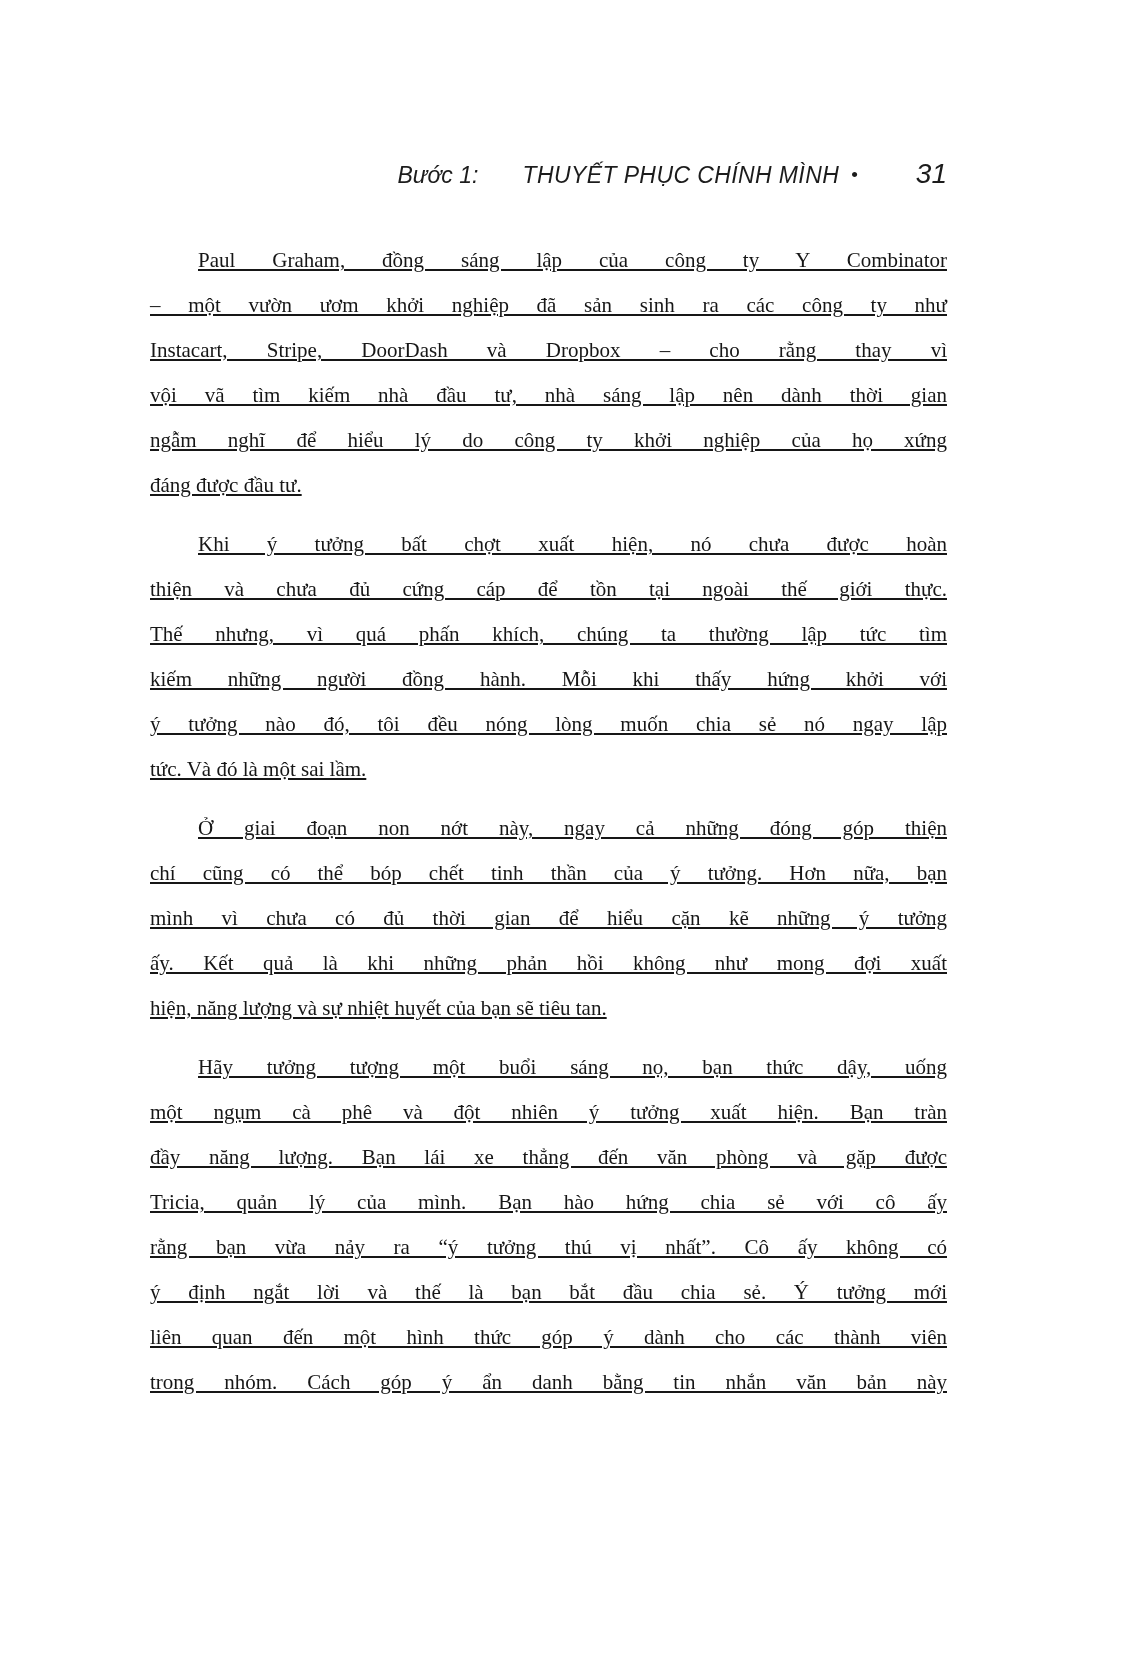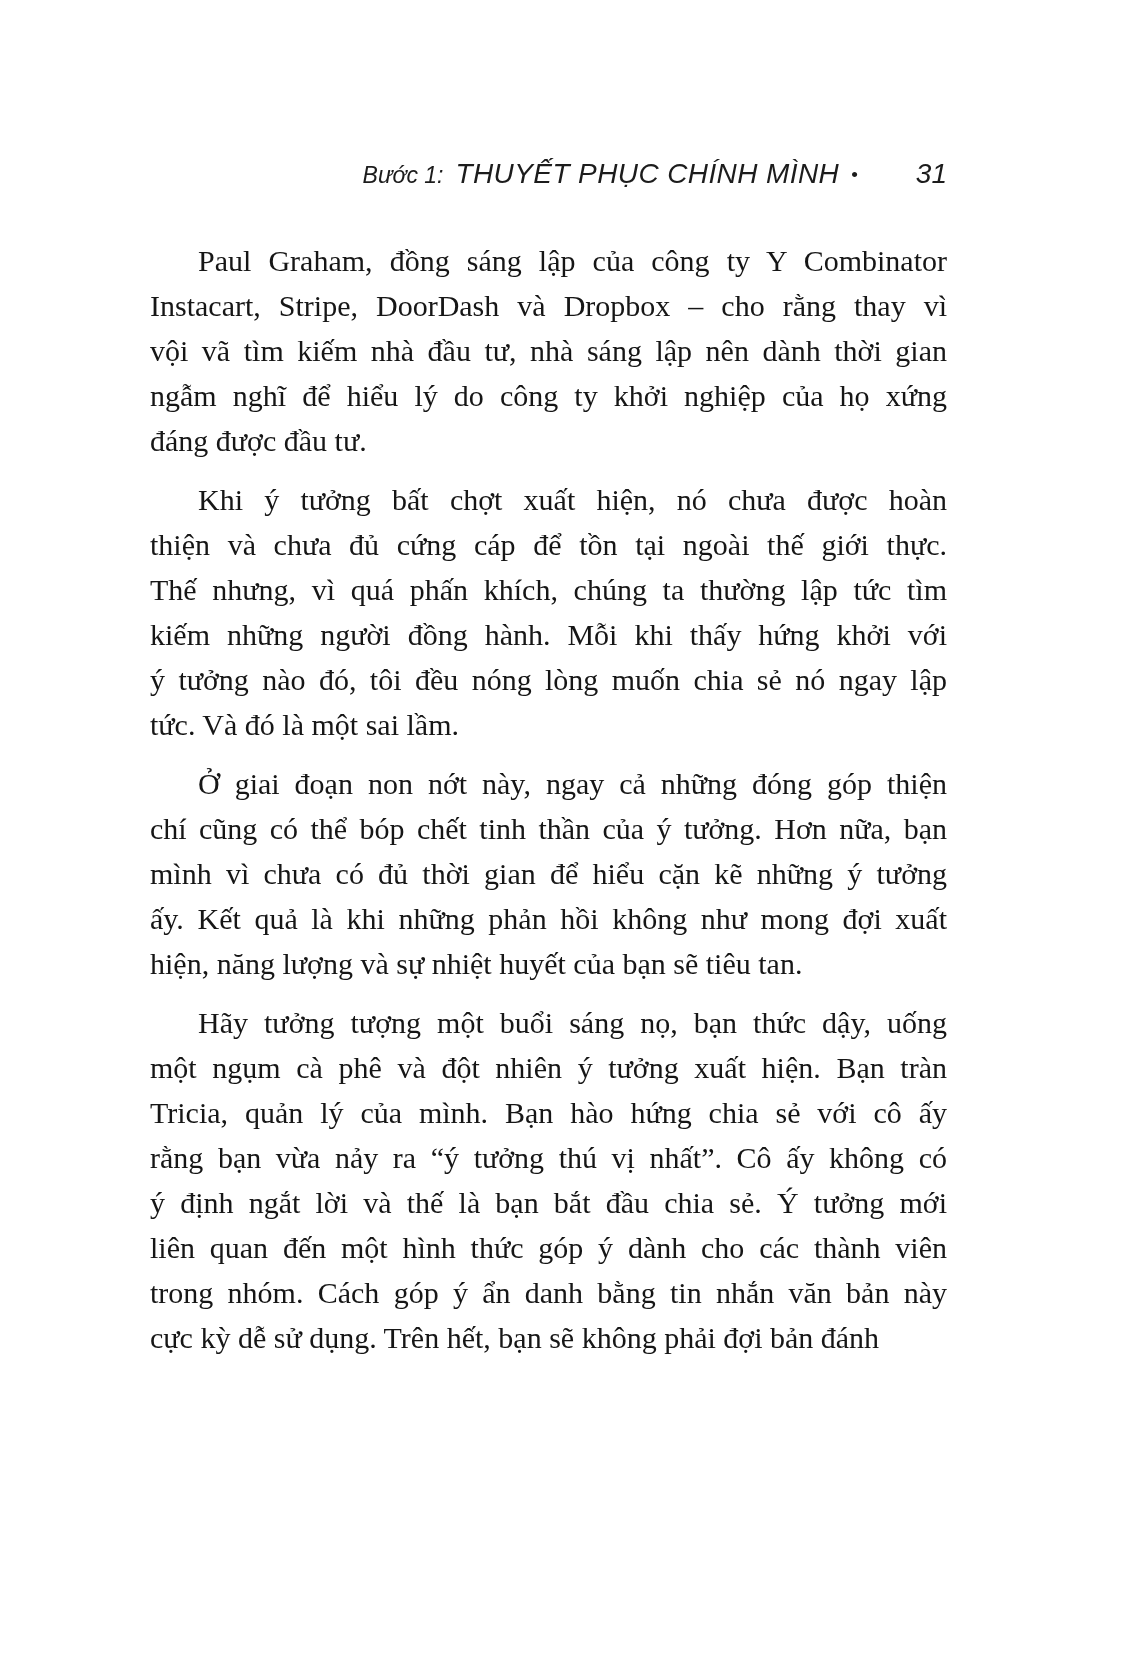--- a/index.html
+++ b/index.html
@@ -20,28 +20,29 @@
     display: flex;
     justify-content: flex-end;
     align-items: baseline;
     gap: 12px;
     font-family: "Liberation Sans", sans-serif;
     font-style: italic;
     color: #1c1c1c;
     white-space: nowrap;
   }
   .running-header .chapter   { font-size: 23px; }
-  .running-header .title     { font-size: 28px; letter-spacing: 0.4px; }
+  .running-header .title     { font-size: 23px; letter-spacing: 0.4px; margin-left: 32px; }
   .running-header .separator { font-size: 19px; font-style: normal; transform: translateY(-2px); }
   .running-header .pagenum   { font-size: 28px; margin-left: 46px; }
   .content {
     position: absolute;
     top: 238px; left: 150px; width: 797px;
-    font-size: 30px;
+    font-size: 21px;
     color: #161616;
+    text-decoration: underline;
   }
   .paragraph { margin: 0 0 14px 0; }
   .line {
     line-height: 45px;
     text-align: justify;
     text-align-last: justify;
   }
   .line.first { text-indent: 48px; }
   .line.last  { text-align-last: left; }
 </style>
@@ -53,20 +54,21 @@
   <div class="running-header" style="color: rgb(28, 28, 28);">
     <span class="chapter">Bước 1:</span>
     <span class="title">THUYẾT PHỤC CHÍNH MÌNH</span>
     <span class="separator">•</span>
     <span class="pagenum">31</span>
   </div>
 
   <div class="content" id="content" style="color: rgb(22, 22, 22);">
       <div class="paragraph">
         <div class="line first">Paul Graham, đồng sáng lập của công ty Y Combinator</div>
+        <div class="line">– một vườn ươm khởi nghiệp đã sản sinh ra các công ty như</div>
         <div class="line">Instacart, Stripe, DoorDash và Dropbox – cho rằng thay vì</div>
         <div class="line">vội vã tìm kiếm nhà đầu tư, nhà sáng lập nên dành thời gian</div>
         <div class="line">ngẫm nghĩ để hiểu lý do công ty khởi nghiệp của họ xứng</div>
         <div class="line last">đáng được đầu tư.</div>
       </div>
       <div class="paragraph">
         <div class="line first">Khi ý tưởng bất chợt xuất hiện, nó chưa được hoàn</div>
         <div class="line">thiện và chưa đủ cứng cáp để tồn tại ngoài thế giới thực.</div>
         <div class="line">Thế nhưng, vì quá phấn khích, chúng ta thường lập tức tìm</div>
         <div class="line">kiếm những người đồng hành. Mỗi khi thấy hứng khởi với</div>
@@ -76,20 +78,21 @@
       <div class="paragraph">
         <div class="line first">Ở giai đoạn non nớt này, ngay cả những đóng góp thiện</div>
         <div class="line">chí cũng có thể bóp chết tinh thần của ý tưởng. Hơn nữa, bạn</div>
         <div class="line">mình vì chưa có đủ thời gian để hiểu cặn kẽ những ý tưởng</div>
         <div class="line">ấy. Kết quả là khi những phản hồi không như mong đợi xuất</div>
         <div class="line last">hiện, năng lượng và sự nhiệt huyết của bạn sẽ tiêu tan.</div>
       </div>
       <div class="paragraph">
         <div class="line first">Hãy tưởng tượng một buổi sáng nọ, bạn thức dậy, uống</div>
         <div class="line">một ngụm cà phê và đột nhiên ý tưởng xuất hiện. Bạn tràn</div>
+        <div class="line">đầy năng lượng. Bạn lái xe thẳng đến văn phòng và gặp được</div>
         <div class="line">Tricia, quản lý của mình. Bạn hào hứng chia sẻ với cô ấy</div>
         <div class="line">rằng bạn vừa nảy ra “ý tưởng thú vị nhất”. Cô ấy không có</div>
         <div class="line">ý định ngắt lời và thế là bạn bắt đầu chia sẻ. Ý tưởng mới</div>
         <div class="line">liên quan đến một hình thức góp ý dành cho các thành viên</div>
         <div class="line">trong nhóm. Cách góp ý ẩn danh bằng tin nhắn văn bản này</div>
         <div class="line last">cực kỳ dễ sử dụng. Trên hết, bạn sẽ không phải đợi bản đánh</div>
       </div>
     </div>
 
 </div>

